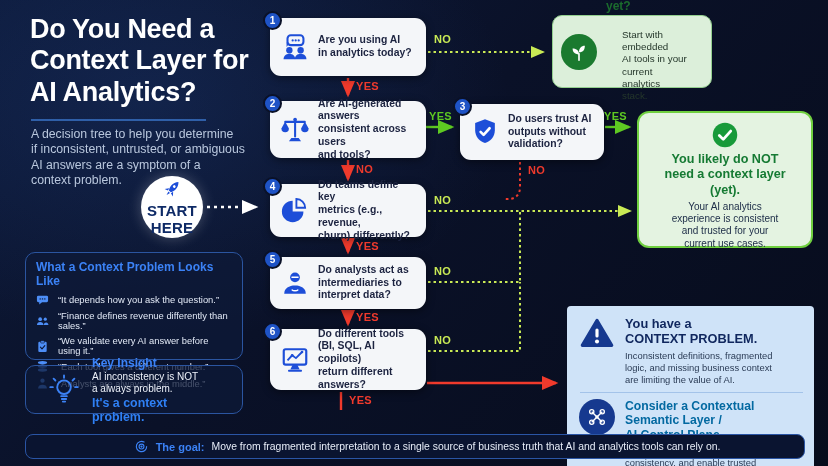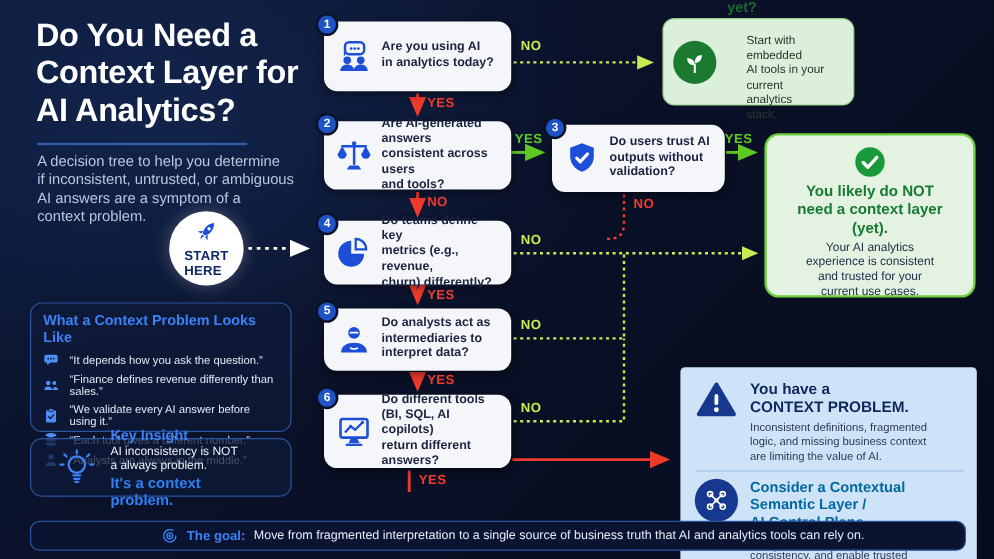--- a/index.html
+++ b/index.html
@@ -11,21 +11,21 @@
       linear-gradient(135deg,#0d1a3a 0%,#0a1128 45%,#070c1c 100%);
   }
   .pre{white-space:pre-line;}
   
   .title{position:absolute;left:30px;top:14px;width:260px;font-size:27px;font-weight:700;color:#fff;line-height:1.16;letter-spacing:-.3px;}
   .title-divider{position:absolute;left:31px;top:119px;width:175px;height:2px;background:#2f5fa8;}
   .subtitle{position:absolute;left:31px;top:127px;width:245px;font-size:12.3px;color:#b9c7dd;line-height:1.25;}
   .start-circle{position:absolute;left:141px;top:176px;width:62px;height:62px;border-radius:50%;background:#fff;
     display:flex;flex-direction:column;align-items:center;justify-content:center;box-shadow:0 0 14px rgba(255,255,255,.25);z-index:3;}
   .start-circle svg{width:21px;height:21px;color:#1d4ed8;}
-  .start-label{font-size:11px;font-weight:700;color:#0e2a66;line-height:1.12;letter-spacing:.2px;}
+  .start-label{font-size:15px;font-weight:700;color:#0e2a66;text-align:center;line-height:1.12;letter-spacing:.2px;}
   
   .node{position:absolute;background:#f4f6f9;border-radius:11px;display:flex;align-items:center;gap:7px;
     padding:6px 8px 6px 9px;box-sizing:border-box;z-index:2;box-shadow:0 2px 8px rgba(0,0,0,.45);}
   .badge{position:absolute;left:-7px;top:-7px;width:19px;height:19px;border-radius:50%;background:#1e53c6;
     color:#fff;font-size:10px;font-weight:700;display:flex;align-items:center;justify-content:center;border:2px solid #0a1128;box-sizing:border-box;}
   .nicon{flex:0 0 32px;display:flex;align-items:center;justify-content:center;color:#1d4ed8;}
   .nicon svg{width:30px;height:30px;}
   .ntext{font-size:10.4px;font-weight:700;color:#1c2340;line-height:1.22;}
   #n1{left:270px;top:18px;width:156px;height:58px;}
   #n2{left:270px;top:101px;width:156px;height:57px;}

